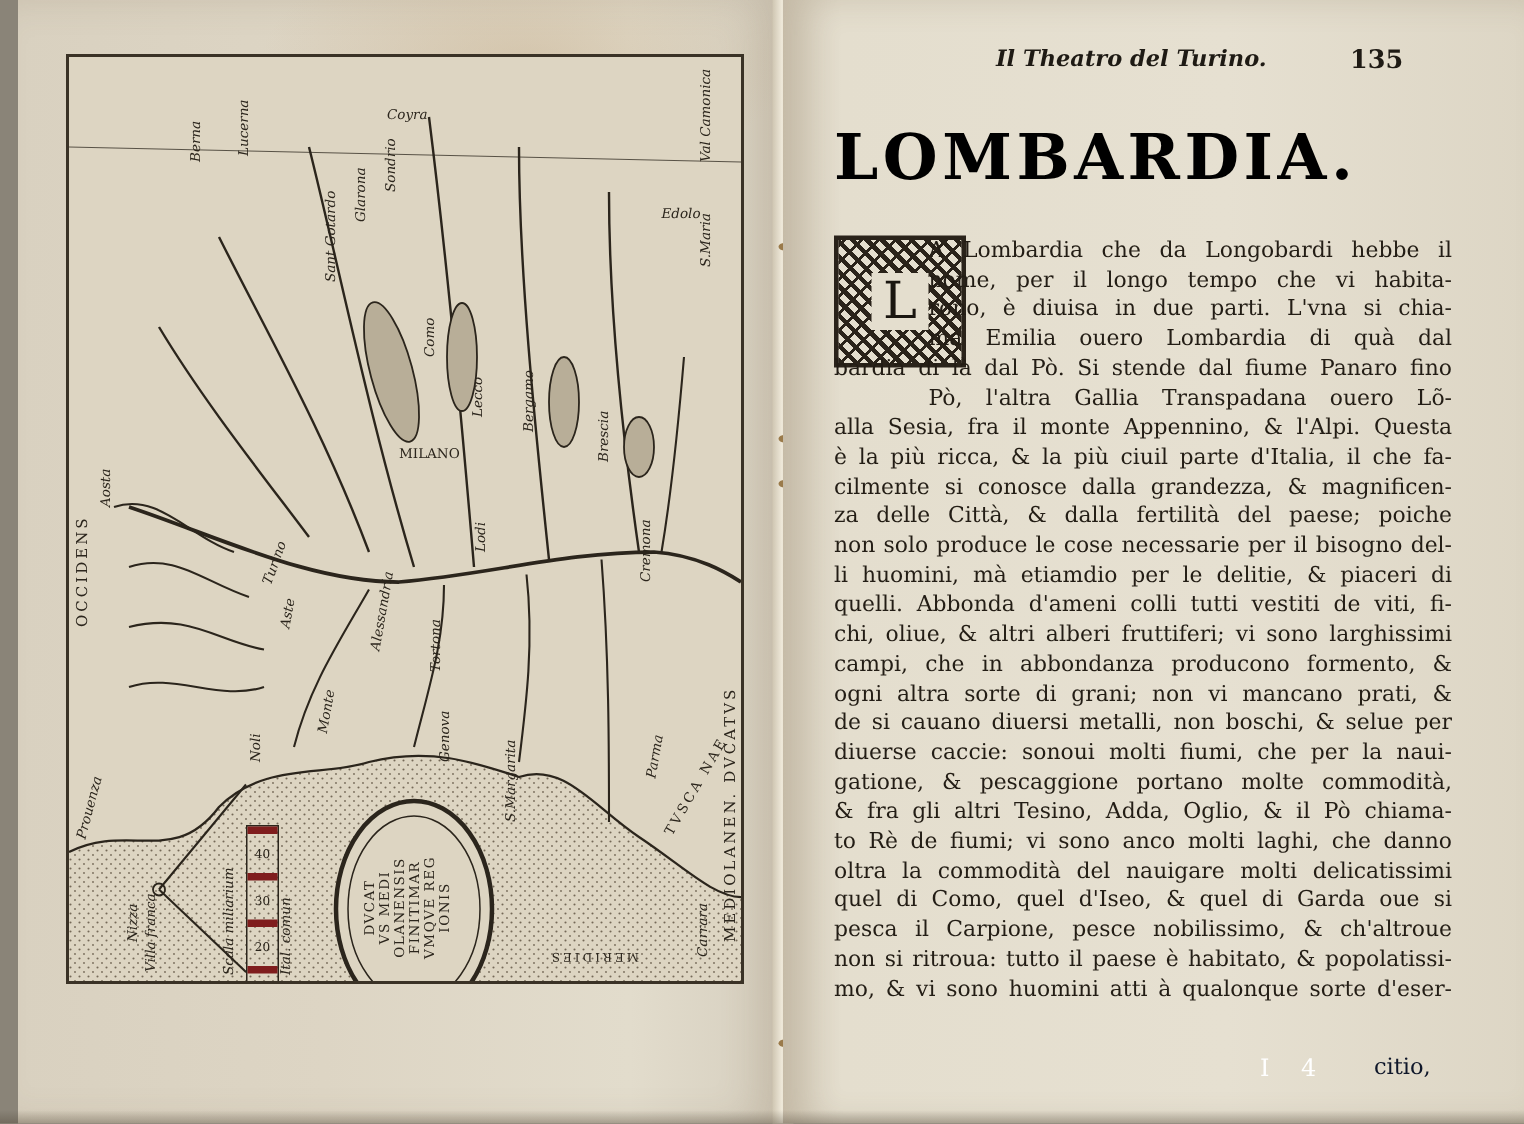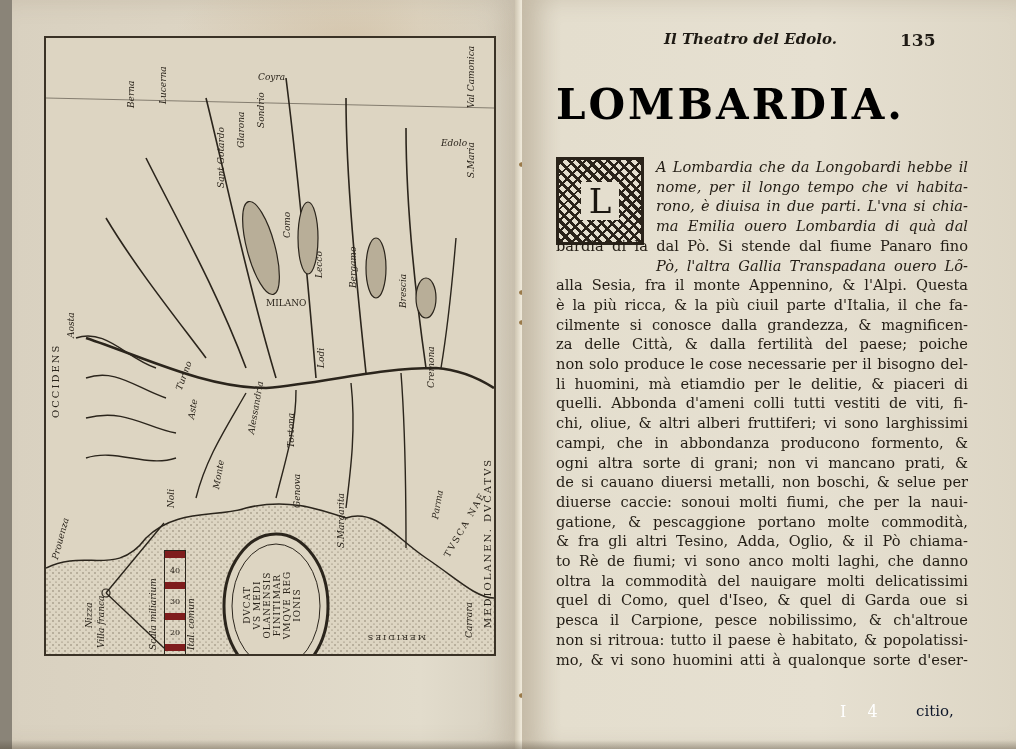--- a/index.html
+++ b/index.html
@@ -54,21 +54,21 @@
       transform: rotate(-90deg); transform-origin: left top;
       font-family: "DejaVu Serif", serif; font-size: 9px; line-height: 10px;
       color: #2b251c; letter-spacing: 1px; text-align: center;
     }
     .scale-bar {
       position: absolute; left: 118px; top: 512px; width: 20px; height: 124px;
       border: 1px solid #2b251c;
       display: flex; flex-direction: column-reverse;
     }
     .scale-bar span {
-      flex: 1; border-top: 7px solid #7f1d1d; font-size: 8px;
+      flex: 1; border-top: 5px solid #7f1d1d; font-size: 8px;
       display: flex; align-items: center; justify-content: center;
       color: #2b251c;
       text-align: right;
     }
     
     .running-head {
       position: absolute; left: 664px; top: 30px;
       font-family: "DejaVu Serif", serif; font-style: italic; font-weight: bold;
       font-size: 15px; color: #1e1a14;
     }
@@ -94,21 +94,21 @@
       background: #e4dece;
       display: flex; align-items: center; justify-content: center;
       font-size: 34px; color: #1a1610;
     }
     .body-text {
       position: absolute; left: 556px; top: 157px; width: 412px;
       font-family: "DejaVu Serif", serif; font-size: 14.6px; line-height: 19.7px;
       color: #231d15; text-align: justify;
     }
     .body-line { display: block; white-space: nowrap; text-align-last: justify; }
-    .body-line.indent { padding-left: 100px; font-style: italic; }
+    .body-line.indent { padding-left: 63px; }
     .signature {
       position: absolute; left: 840px; top: 702px;
       font-size: 16px; font-weight: normal; color: #ffffff; letter-spacing: 8px;
     }
     .catchword {
       position: absolute; left: 916px; top: 702px;
       font-size: 15px; color: #0f172a;
     }
     .bottom-shadow {
       position: absolute; left: 0; top: 740px; width: 1016px; height: 9px;
@@ -223,21 +223,21 @@
 
   <div class="gutter">
     <div class="gutter-hole" style="top:162px;"></div>
     <div class="gutter-hole" style="top:290px;"></div>
     <div class="gutter-hole" style="top:320px;"></div>
     <div class="gutter-hole" style="top:693px;"></div>
   </div>
 
   <div class="page-right"></div>
 
-  <div class="running-head">Il Theatro del Edolo.</div>
+  <div class="running-head">Il Theatro del Turino.</div>
   <div class="page-number">135</div>
   <div class="chapter-title">LOMBARDIA.</div>
 
   <div class="drop-cap">
     <div class="drop-cap-inner">L</div>
   </div>
 
   <div class="body-text">
     <span class="body-line indent">A Lombardia che da Longobardi hebbe il</span>
     <span class="body-line indent">nome, per il longo tempo che vi habita-</span>

